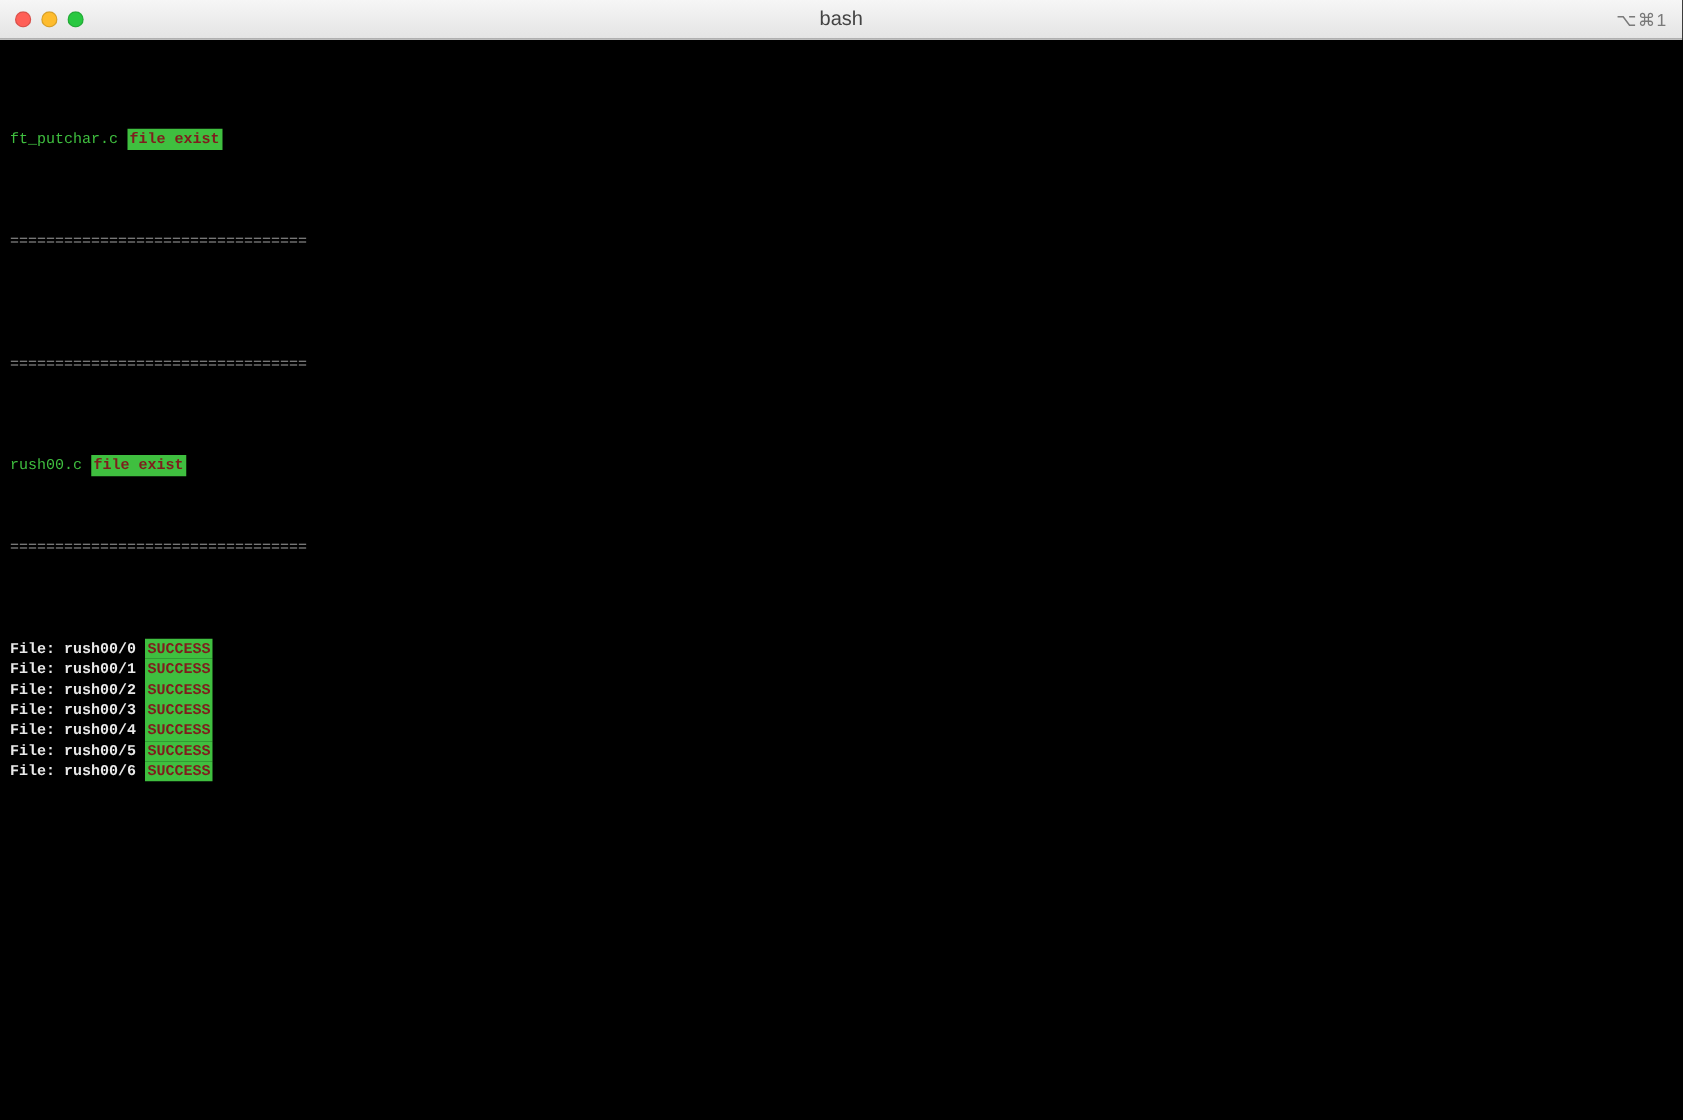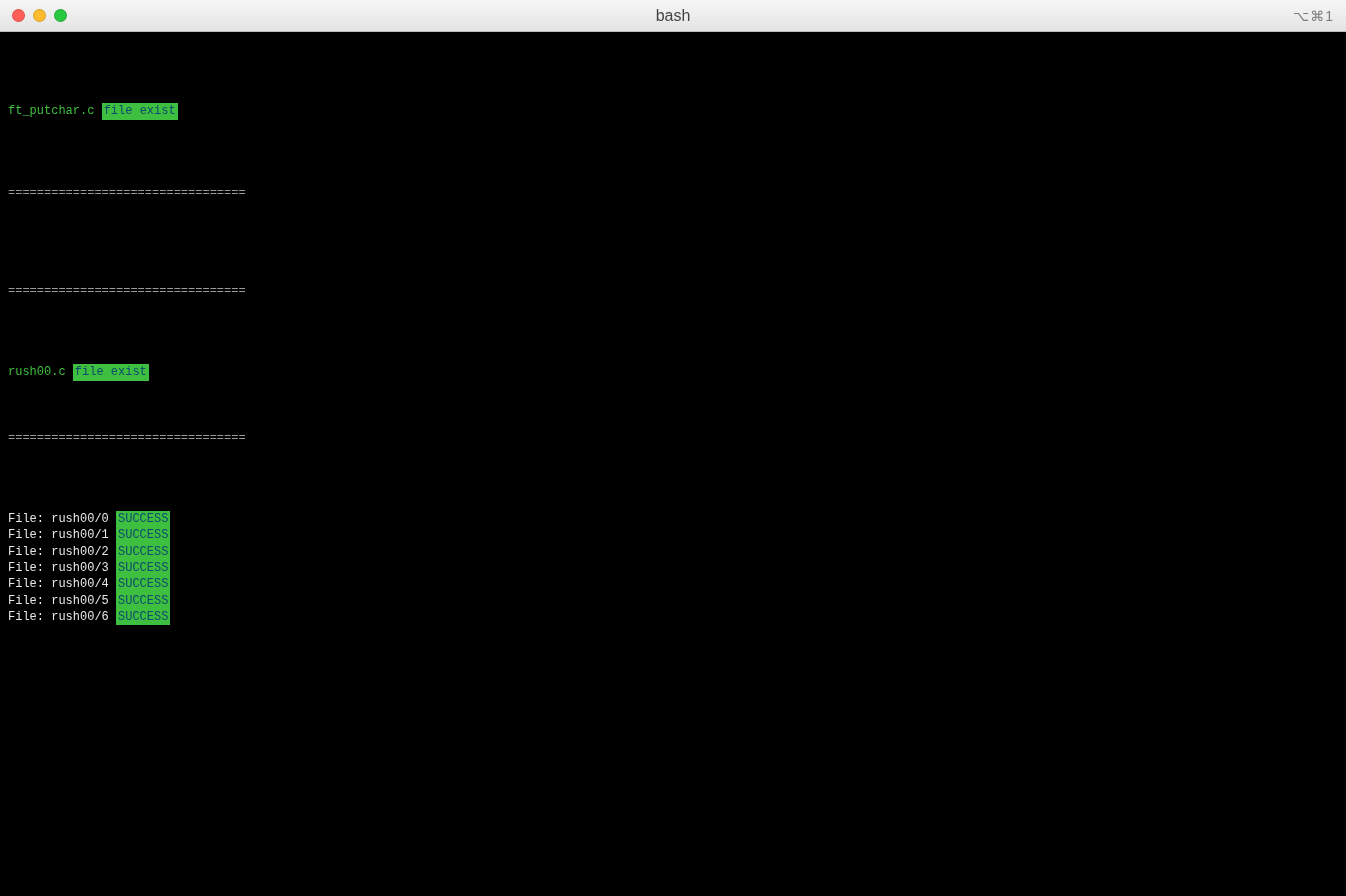--- a/index.html
+++ b/index.html
@@ -35,35 +35,36 @@
     line-height:1.36;
     padding:6px 8px 8px 8px;
     white-space:pre;
     position:relative;
   }
   .line { display:flex; }
   .white { color:#e8e8e8; }
   .green-on-black { color:#3fbf3f; }
   .badge {
     background:#3fbf3f;
-    color:#0c4a6e;
+    color:#7f1d1d;
     padding:0 2px;
     display:inline-block;
+    font-weight:bold;
   }
   .sep {
     color:#9a9a9a;
     letter-spacing:0;
     overflow:hidden;
     text-overflow:clip;
     width:332px;              
     white-space:nowrap;
   }
   .blank { height:1.36em; }
 
-  #results .line span:first-child { margin-right:1ch; }
+  #results .line span:first-child { margin-right:1ch;font-weight:bold; }
 </style>
 </head>
 <body>
 
 <div class="titlebar">
   <div class="traffic">
     <div class="dot red"></div>
     <div class="dot yellow"></div>
     <div class="dot green"></div>
   </div>

